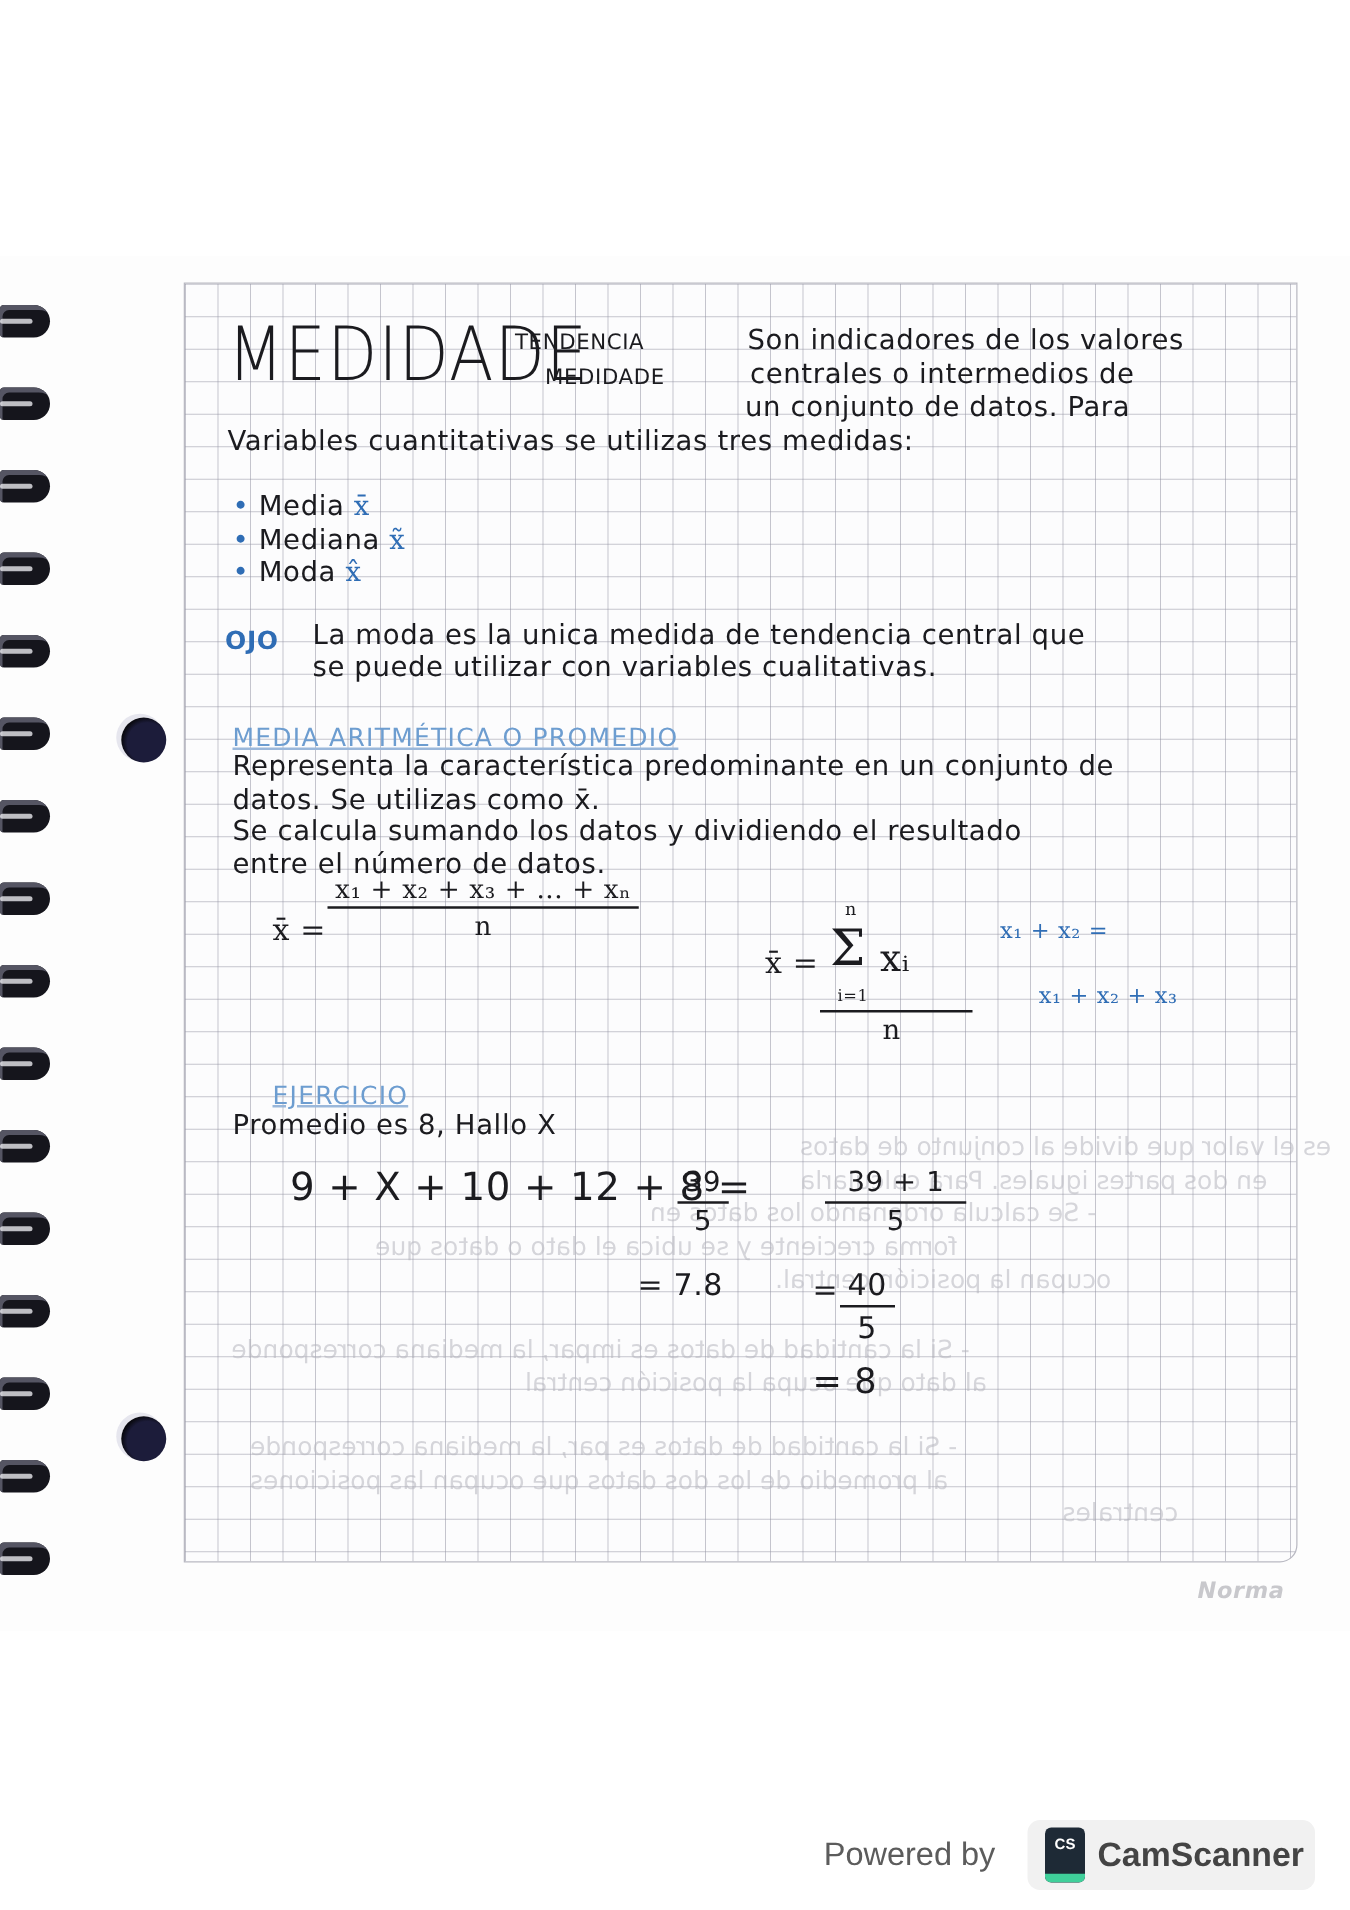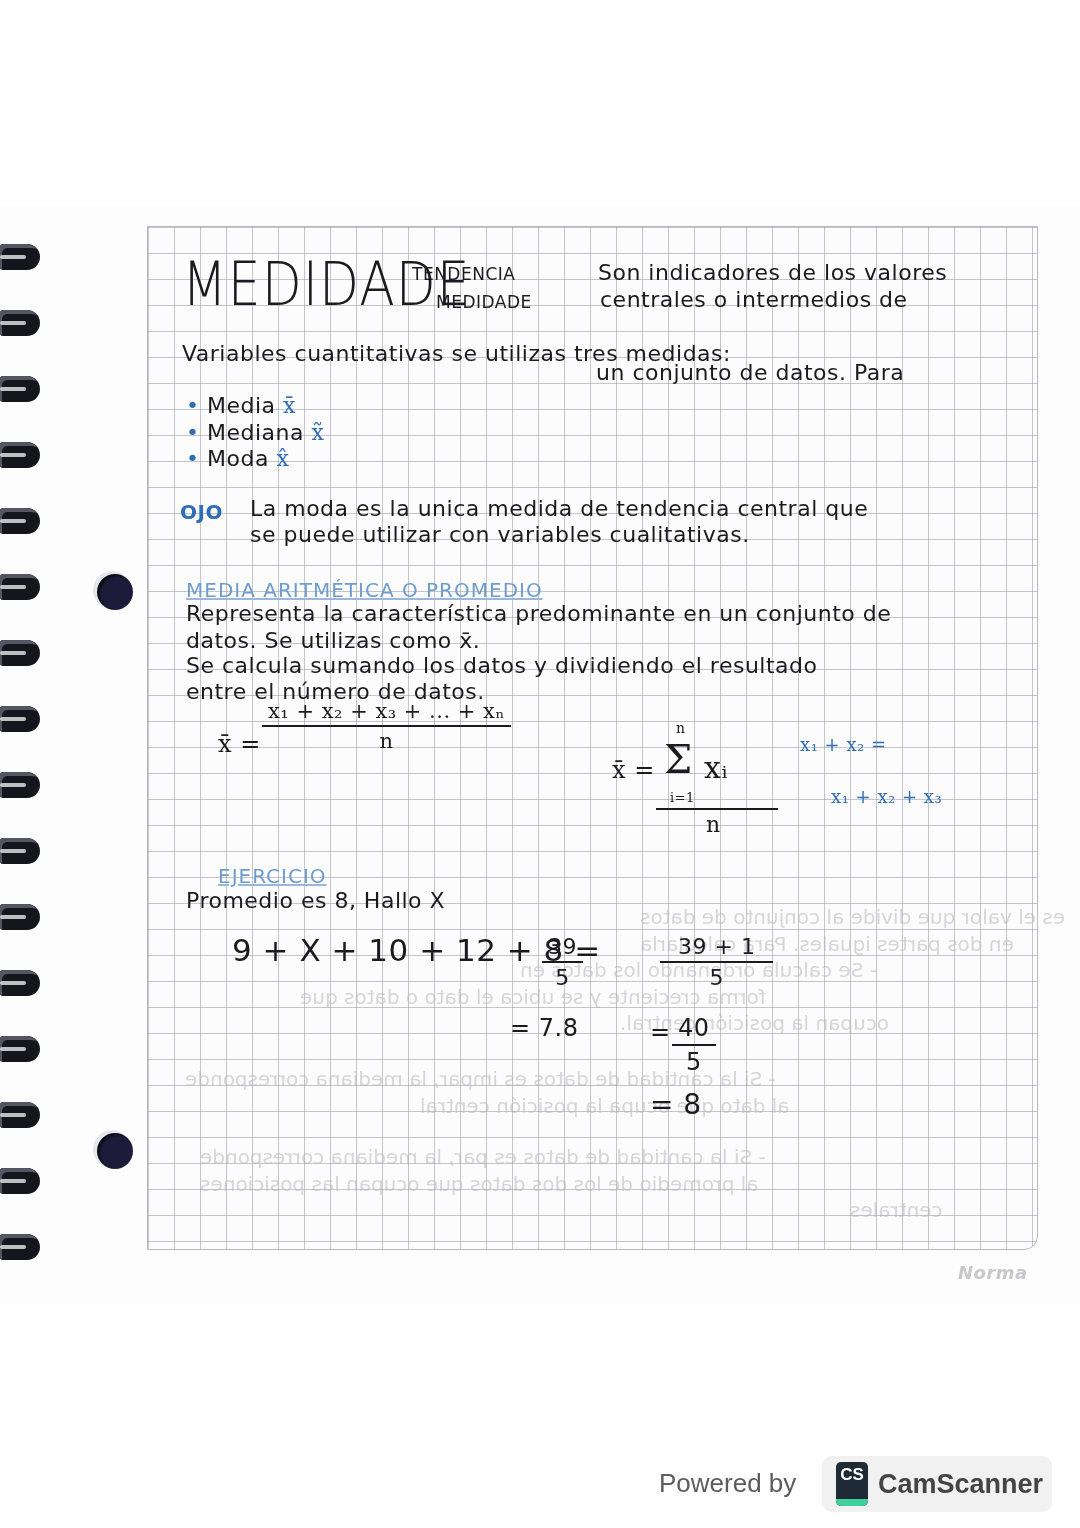--- a/index.html
+++ b/index.html
@@ -69,21 +69,21 @@
   }
   .cs-badge {
     position: absolute; left: 822px; top: 1456px; width: 230px; height: 56px;
     background: #f1f1f1; border-radius: 10px;
     display: flex; align-items: center; gap: 10px; padding-left: 14px; box-sizing: border-box;
   }
   .cs-logo {
     width: 32px; height: 44px; background: #1e2a36; border-radius: 5px;
     position: relative; overflow: hidden;
     color: #fff; font-family: "Liberation Sans", sans-serif; font-weight: bold;
-    font-size: 17px; text-align: center; line-height: 26px;
+    font-size: 12px; text-align: center; line-height: 26px;
   }
   .cs-logo::after {
     content: ""; position: absolute; left: 0; bottom: 0; width: 100%; height: 7px; background: #3fcf9a;
   }
   .cs-name { font-family: "Liberation Sans", sans-serif; font-size: 27px; font-weight: bold; color: #444; }
 </style>
 </head>
 <body>
 
 <div class="scan-page"></div>
@@ -124,21 +124,21 @@
   <div class="bleed" style="left:200px; top:1172px;">al promedio de los dos datos que ocupan las posiciones</div>
   <div class="bleed" style="left:850px; top:1198px;">centrales</div>
 </div>
 
 <div class="hw title-big" style="left:182px; top:250px;">MEDIDADE</div>
 <div class="hw title-small" style="left:412px; top:264px;">TENDENCIA</div>
 <div class="hw title-small" style="left:436px; top:292px;">MEDIDADE</div>
 
 <div class="hw body-txt" style="left:598px; top:260px;">Son indicadores de los valores</div>
 <div class="hw body-txt" style="left:600px; top:287px;">centrales o intermedios de</div>
-<div class="hw body-txt" style="left:596px; top:314px;margin-top:46px;">un conjunto de datos. Para</div>
+<div class="hw body-txt" style="left:596px; top:314px;">un conjunto de datos. Para</div>
 <div class="hw body-txt" style="left:182px; top:341px;">Variables cuantitativas se utilizas tres medidas:</div>
 
 <div>
   <div class="hw body-txt" style="left:186px; top:393px;">
     <span class="blue">•</span>
     <span>Media</span>
     <span class="blue math">x̄</span>
   </div>
   <div class="hw body-txt" style="left:186px; top:420px;">
     <span class="blue">•</span>

